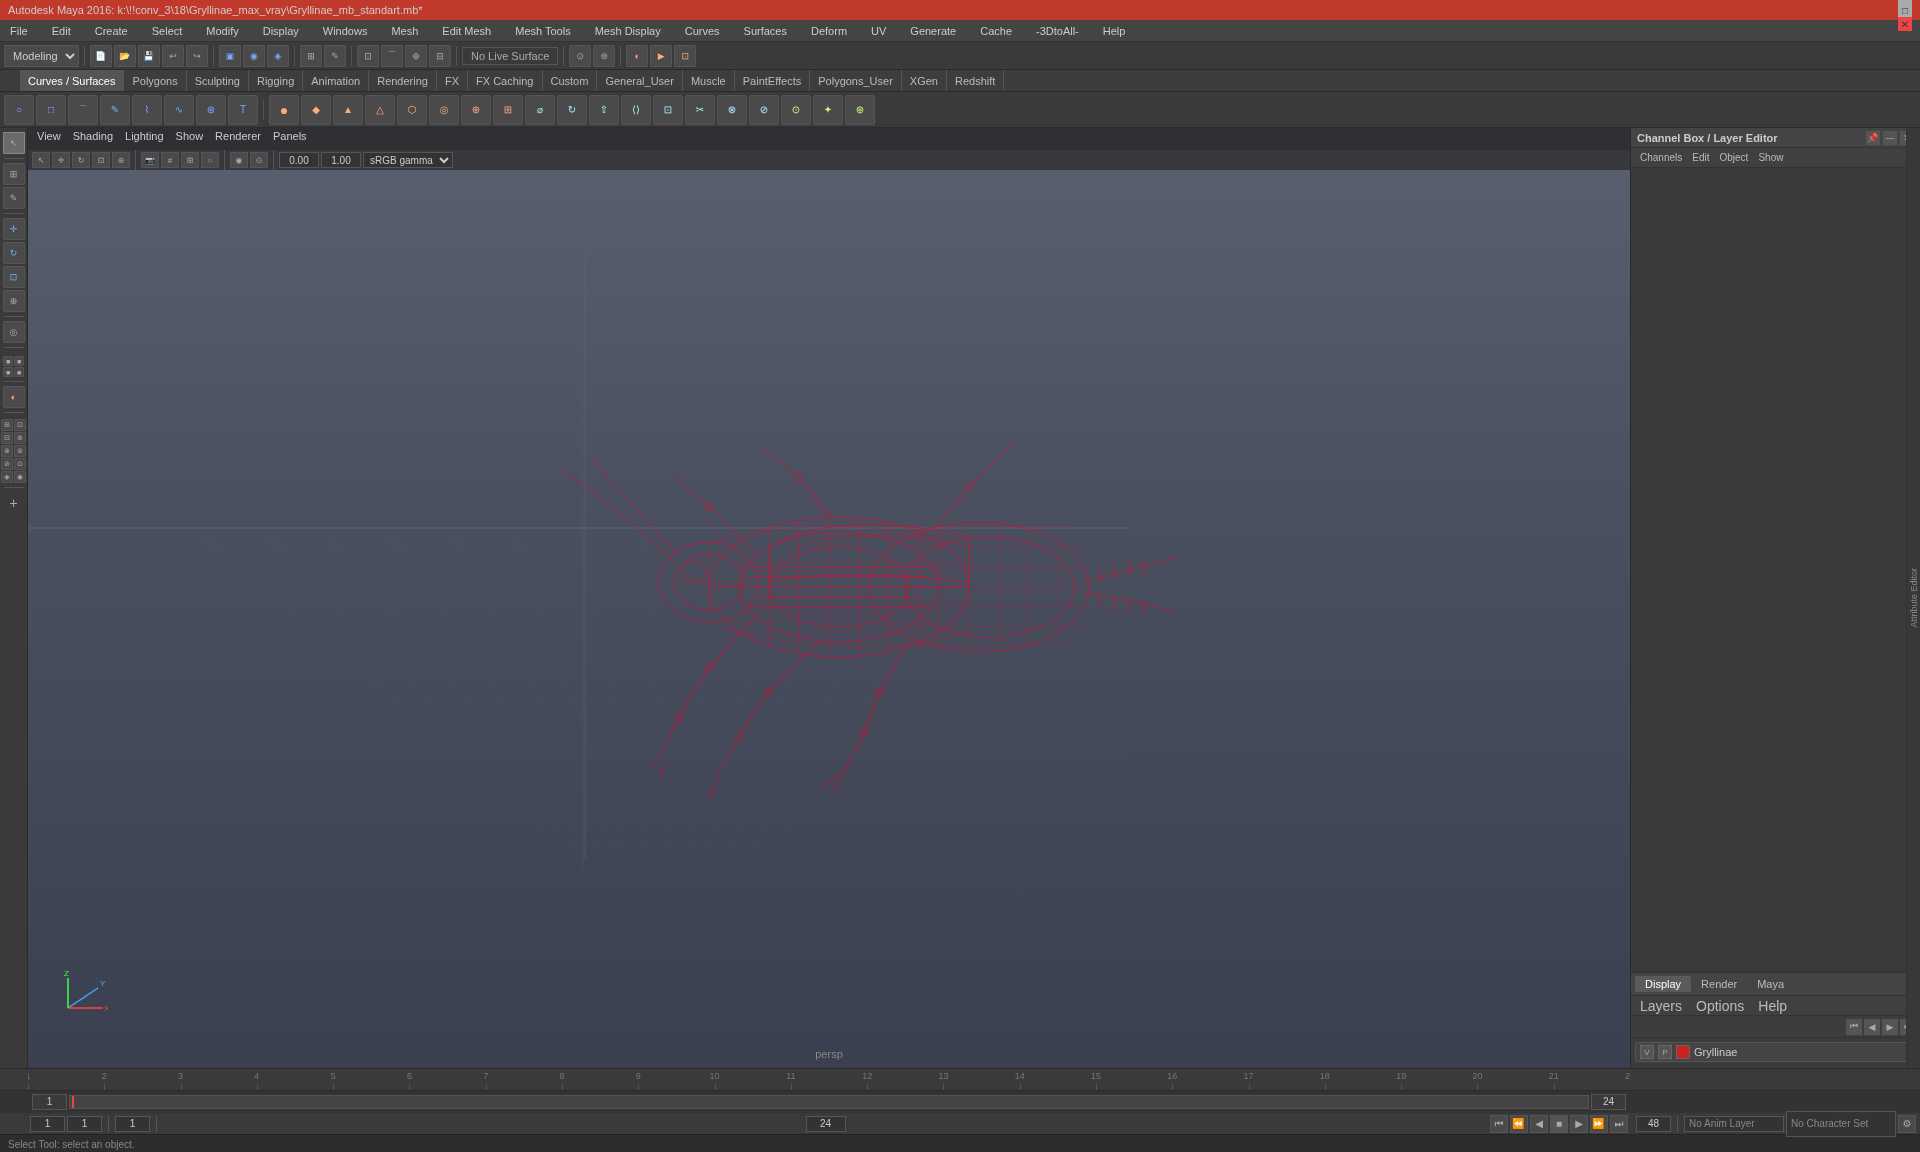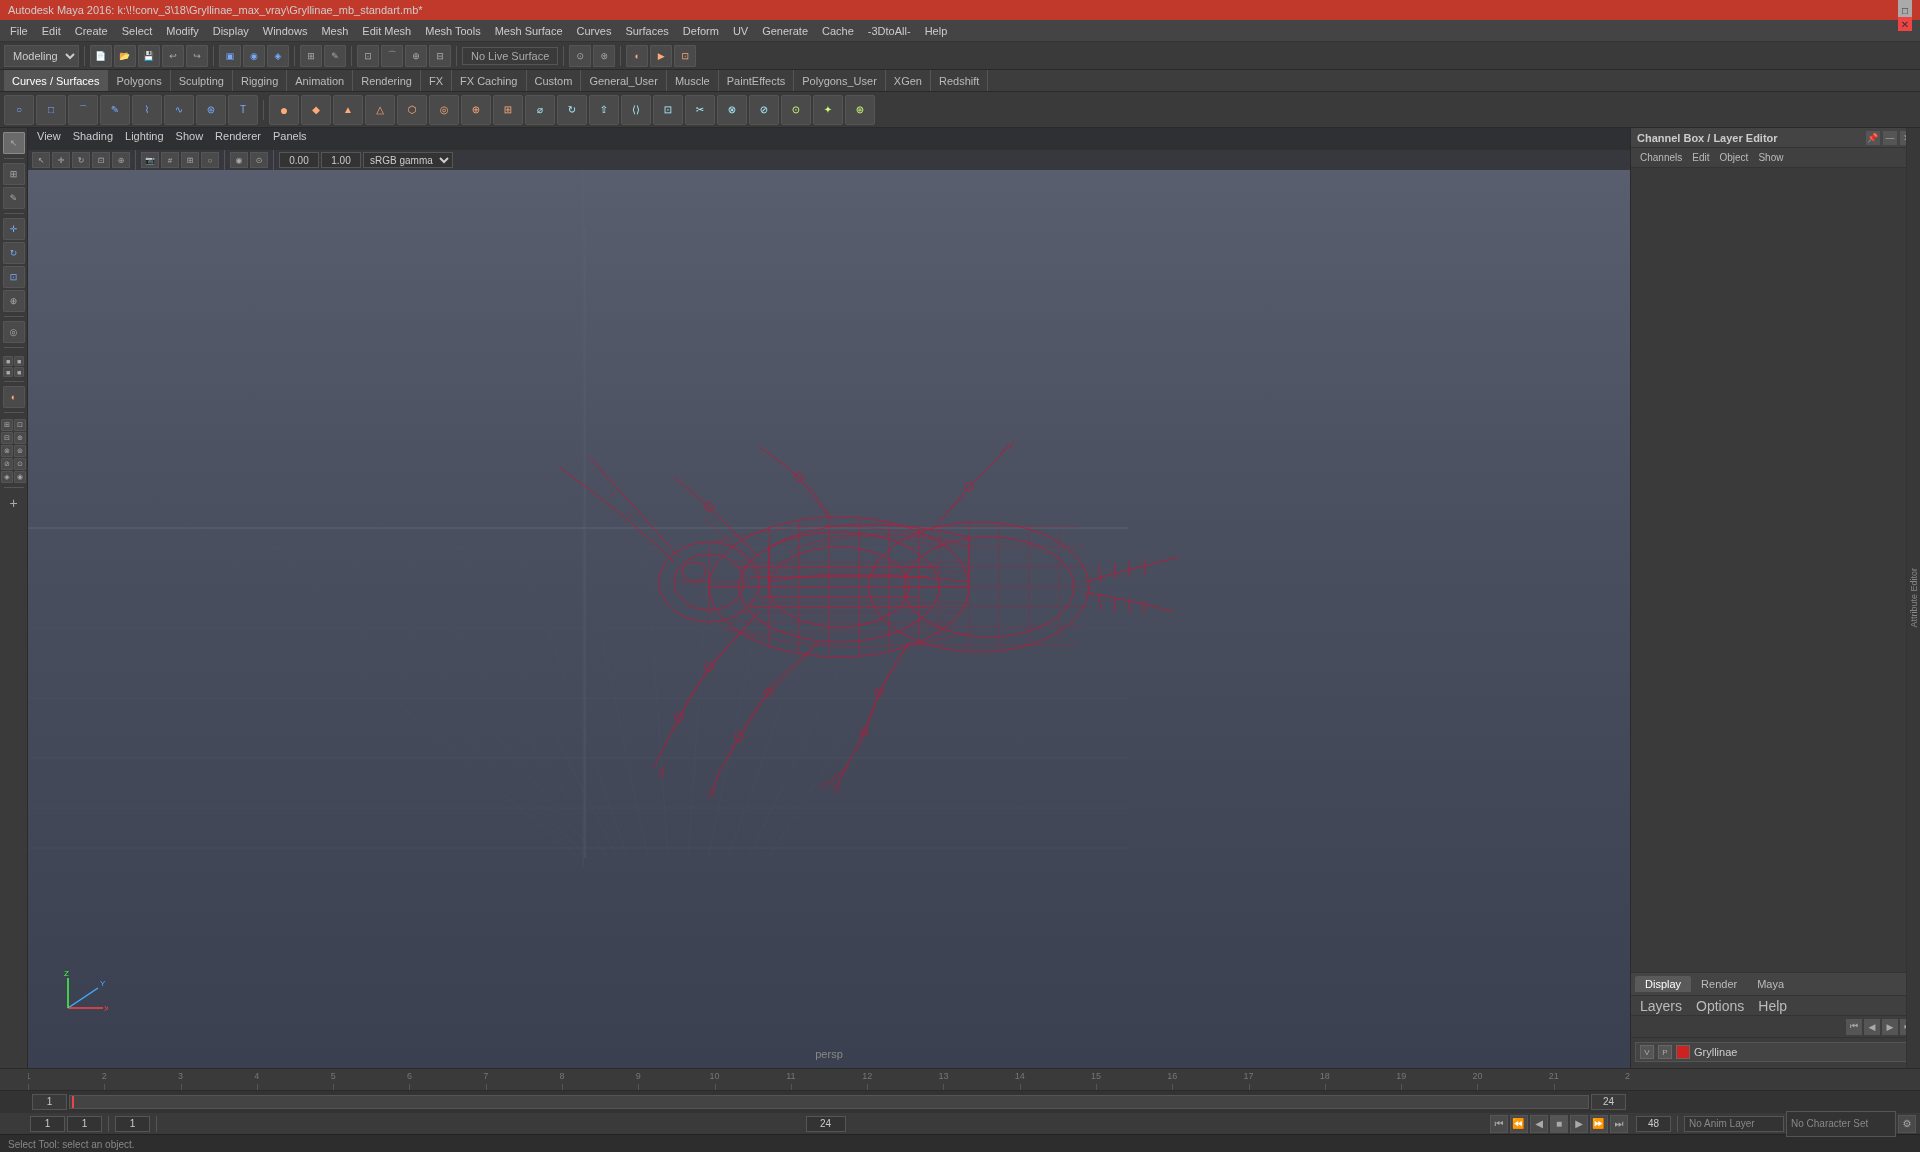--- a/index.html
+++ b/index.html
@@ -38,21 +38,21 @@
     }
 
     
     #menu-bar {
       width: 100%;
       height: 22px;
       background: #444;
       display: flex;
       align-items: center;
       padding: 0 4px;
-      gap: 2px;
+      gap: 12px;
       border-bottom: 1px solid #333;
       text-align: right;
     }
     .menu-item {
       padding: 2px 6px;
       font-size: 11px;
       color: #ccc;
       cursor: pointer;
       border-radius: 2px;
     }
@@ -96,21 +96,21 @@
       cursor: pointer;
     }
 
     
     #shelf-tabs {
       width: 100%;
       height: 22px;
       background: #3d3d3d;
       display: flex;
       align-items: flex-start;
-      padding: 0 4px;
+      padding: 0 20px;
       border-bottom: 1px solid #2a2a2a;
     }
     .shelf-tab {
       padding: 2px 8px;
       font-size: 11px;
       color: #bbb;
       cursor: pointer;
       border-right: 1px solid #555;
       height: 100%;
       display: flex;
@@ -539,21 +539,21 @@
   <span class="menu-item">File</span>
   <span class="menu-item">Edit</span>
   <span class="menu-item">Create</span>
   <span class="menu-item">Select</span>
   <span class="menu-item">Modify</span>
   <span class="menu-item">Display</span>
   <span class="menu-item">Windows</span>
   <span class="menu-item">Mesh</span>
   <span class="menu-item">Edit Mesh</span>
   <span class="menu-item">Mesh Tools</span>
-  <span class="menu-item">Mesh Surface</span>
+  <span class="menu-item">Mesh Display</span>
   <span class="menu-item">Curves</span>
   <span class="menu-item">Surfaces</span>
   <span class="menu-item">Deform</span>
   <span class="menu-item">UV</span>
   <span class="menu-item">Generate</span>
   <span class="menu-item">Cache</span>
   <span class="menu-item">-3DtoAll-</span>
   <span class="menu-item">Help</span>
 </div>
 

